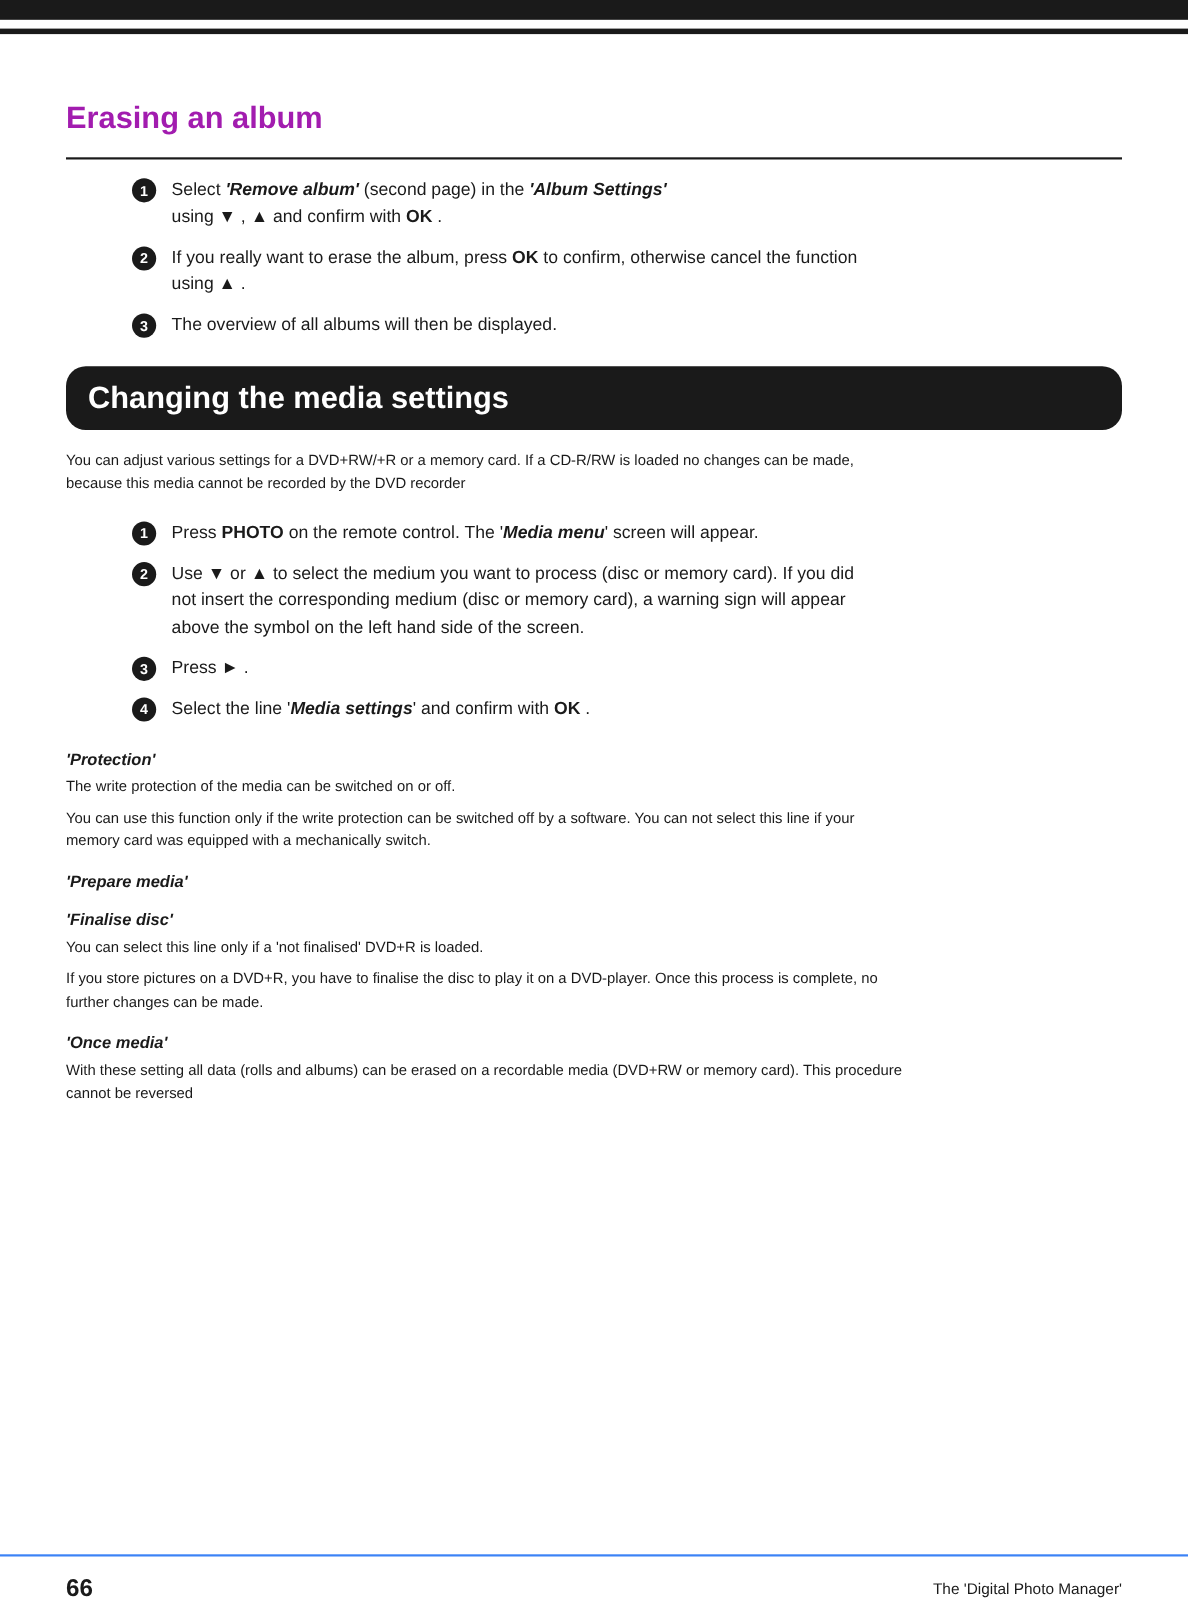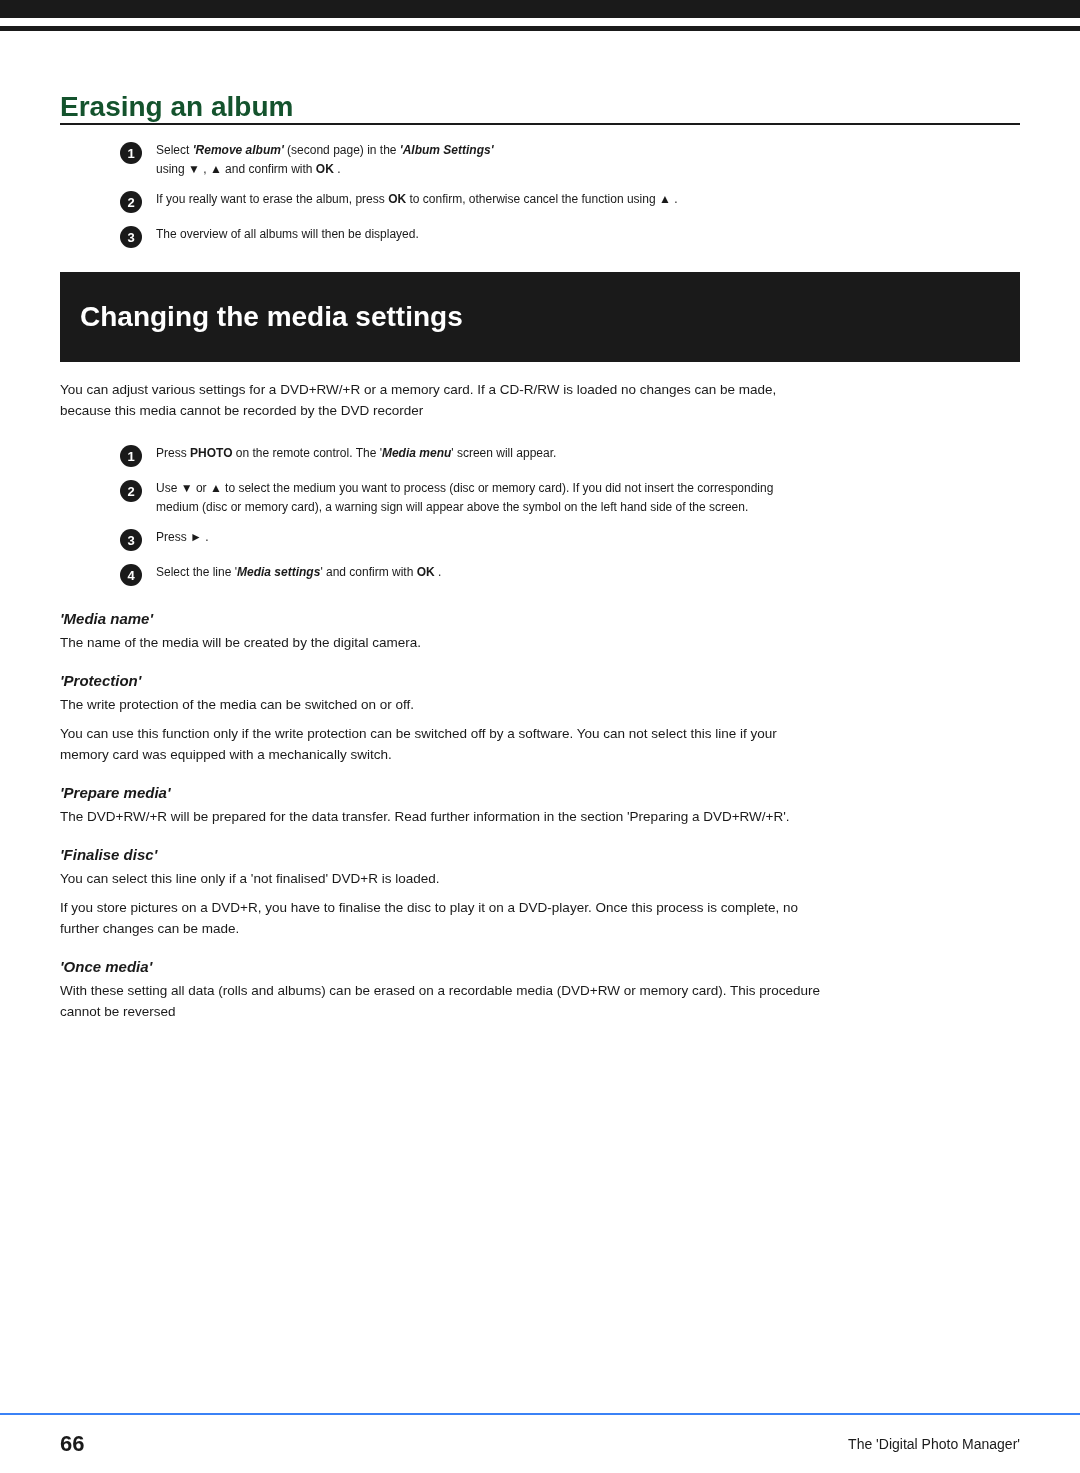--- a/index.html
+++ b/index.html
@@ -29,22 +29,22 @@
     }
 
     .page-content {
       padding: 40px 60px 80px 60px;
     }
 
     
     .section-title-erasing {
       font-size: 28px;
       font-weight: bold;
-      color: #14532d;
-      margin-bottom: 0;
+      color: #a21caf;
+      margin-bottom: 20px;
       margin-top: 20px;
     }
 
     .section-divider {
       border: none;
       border-top: 2px solid #1a1a1a;
       margin-bottom: 16px;
     }
 
     .section-intro {
@@ -77,32 +77,33 @@
       color: #ffffff;
       border-radius: 50%;
       font-size: 13px;
       font-weight: bold;
       flex-shrink: 0;
       margin-right: 14px;
       margin-top: 1px;
     }
 
     .step-text {
-      font-size: 12px;
+      font-size: 16px;
       line-height: 1.55;
       max-width: 640px;
     }
 
     
     .section-title-media-box {
       background: #1a1a1a;
       color: #ffffff;
-      padding: 29px 20px;
+      padding: 13px 20px;
       margin-bottom: 18px;
       margin-top: 10px;
+      border-radius: 18px;
     }
 
     .section-title-media-box h2 {
       font-size: 28px;
       font-weight: bold;
       color: #ffffff;
     }
 
     
     .subsection-title {
@@ -204,34 +205,29 @@
       </span>
     </li>
     <li class="step-item">
       <span class="step-number">4</span>
       <span class="step-text">
         Select the line '<em><b>Media settings</b></em>' and confirm with <b>OK</b> .
       </span>
     </li>
   </ul>
 
-  <div>
-    <p class="subsection-title">'<em>Media name</em>'</p>
-    <p class="subsection-text">The name of the media will be created by the digital camera.</p>
-  </div>
 
   <div>
     <p class="subsection-title">'<em>Protection</em>'</p>
     <p class="subsection-text">The write protection of the media can be switched on or off.</p>
     <p class="subsection-text">You can use this function only if the write protection can be switched off by a software. You can not select this line if your memory card was equipped with a mechanically switch.</p>
   </div>
 
   <div>
     <p class="subsection-title">'<em>Prepare media</em>'</p>
-    <p class="subsection-text">The DVD+RW/+R will be prepared for the data transfer. Read further information in the section 'Preparing a DVD+RW/+R'.</p>
   </div>
 
   <div>
     <p class="subsection-title">'<em>Finalise disc</em>'</p>
     <p class="subsection-text">You can select this line only if a 'not finalised' DVD+R is loaded.</p>
     <p class="subsection-text">If you store pictures on a DVD+R, you have to finalise the disc to play it on a DVD-player. Once this process is complete, no further changes can be made.</p>
   </div>
 
   <div>
     <p class="subsection-title">'<em>Once media</em>'</p>

